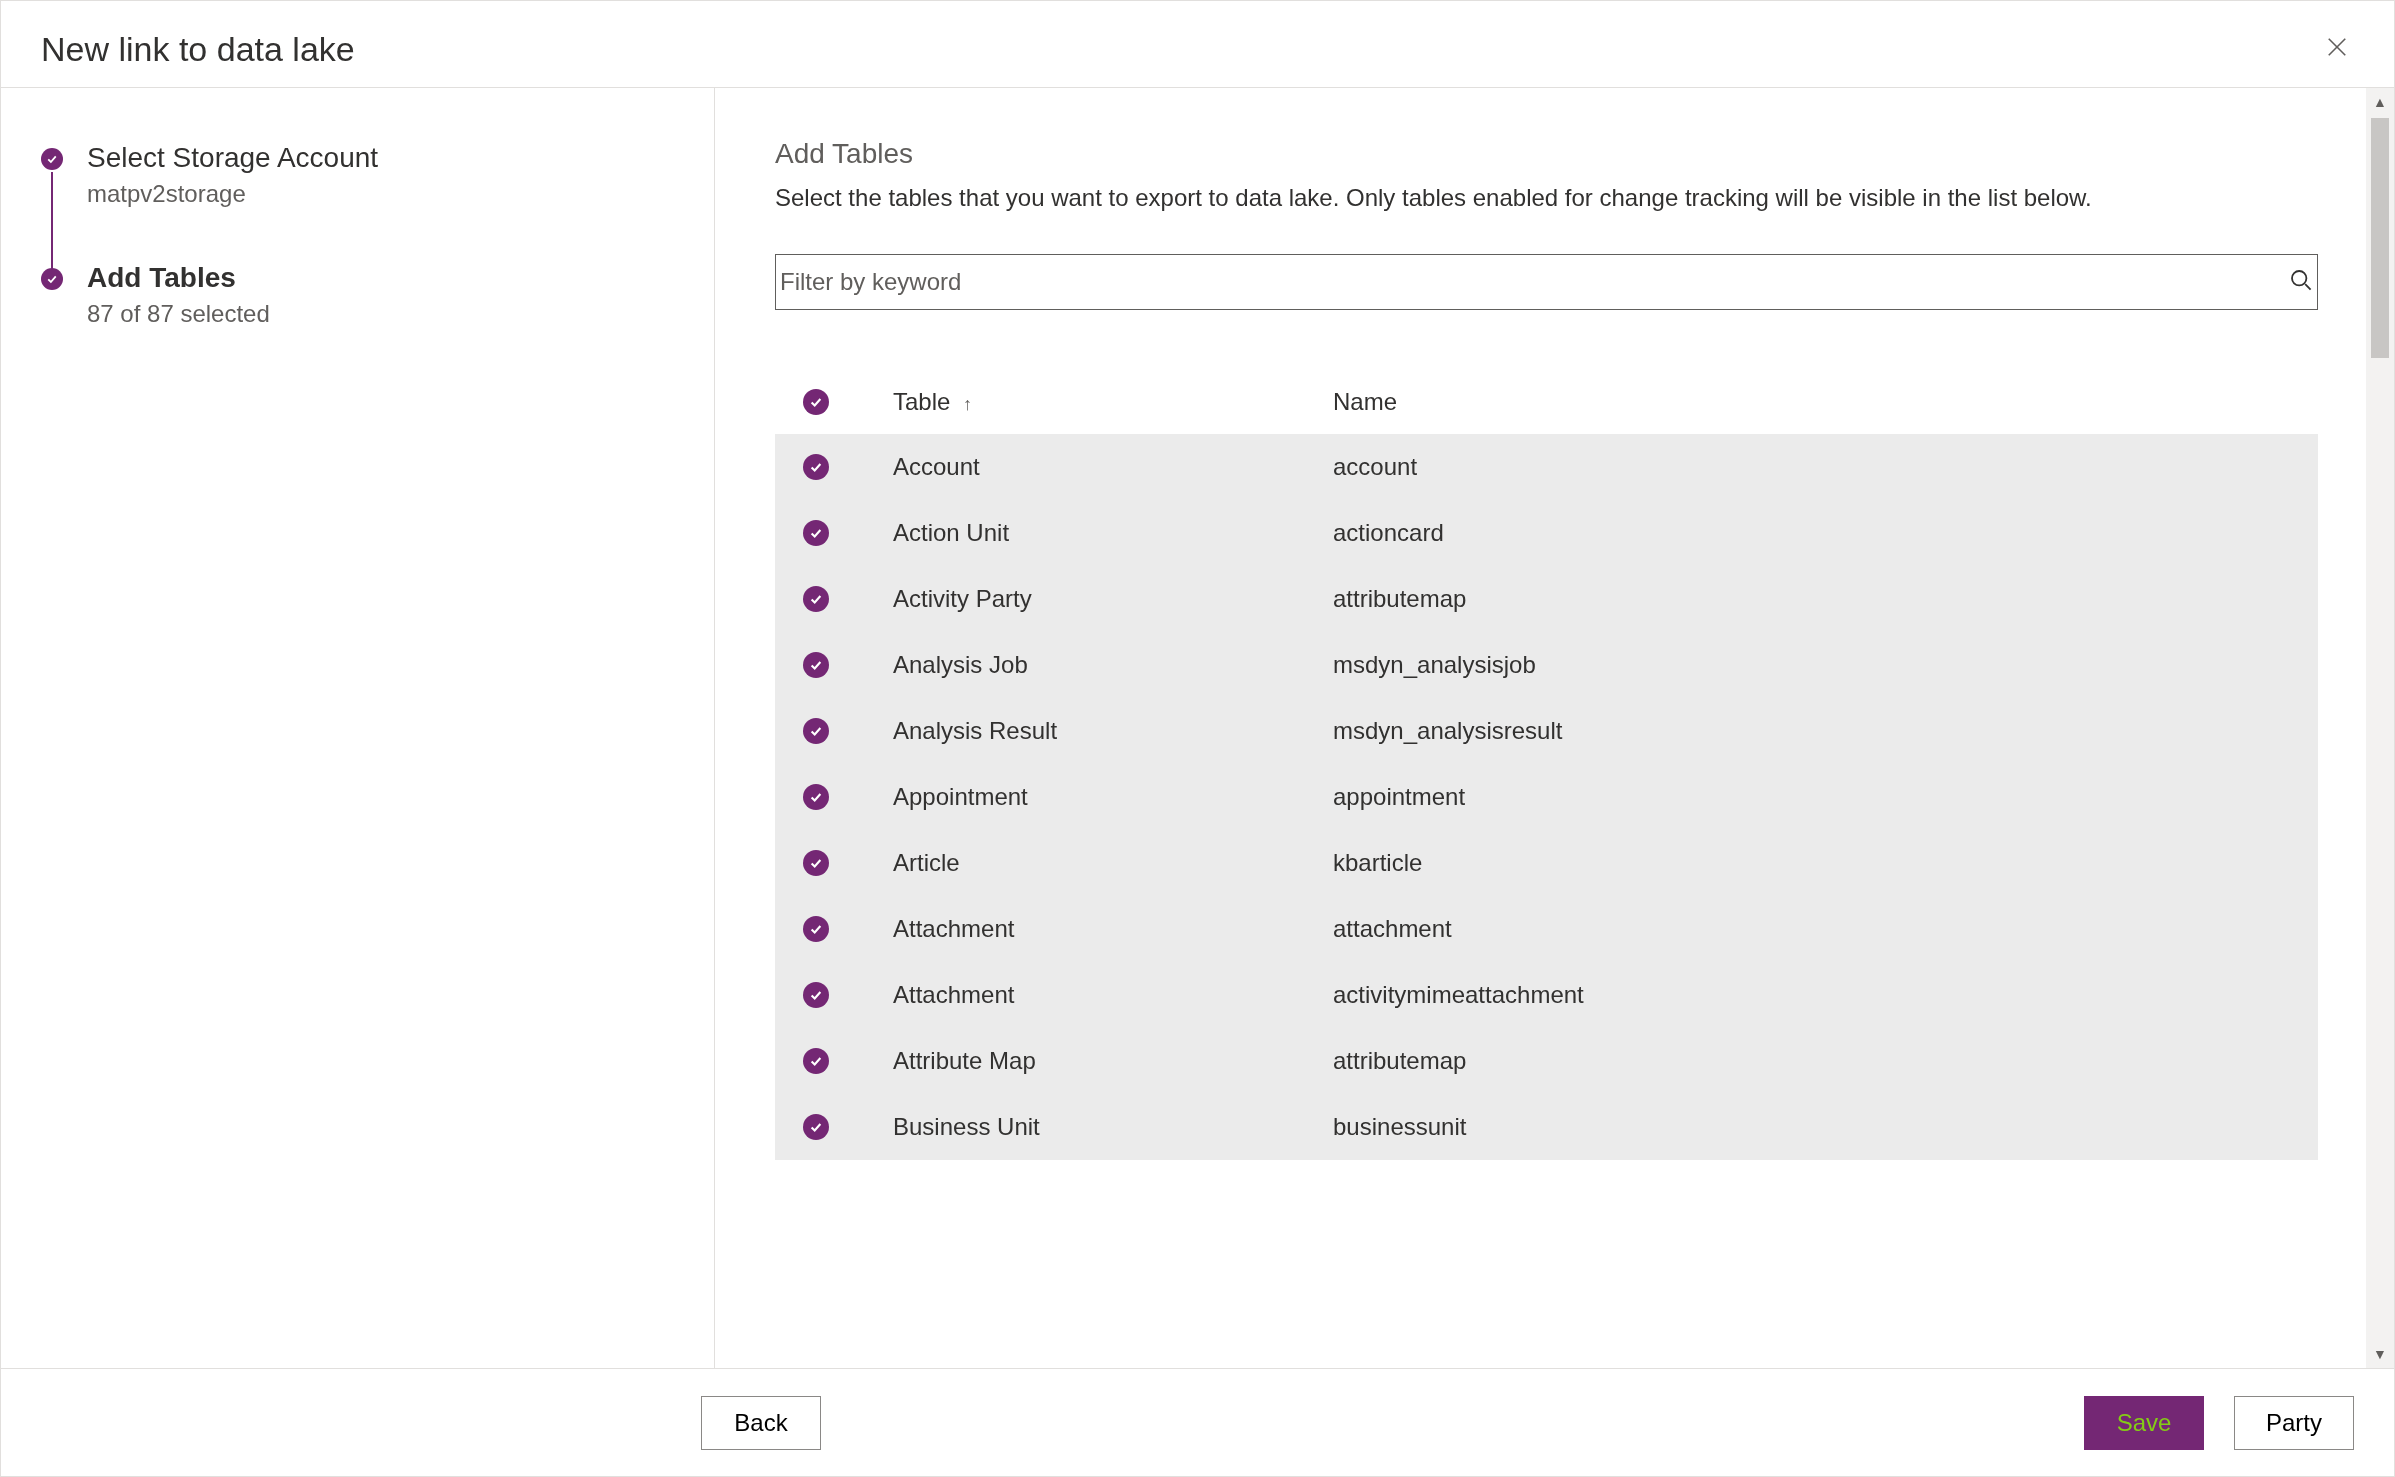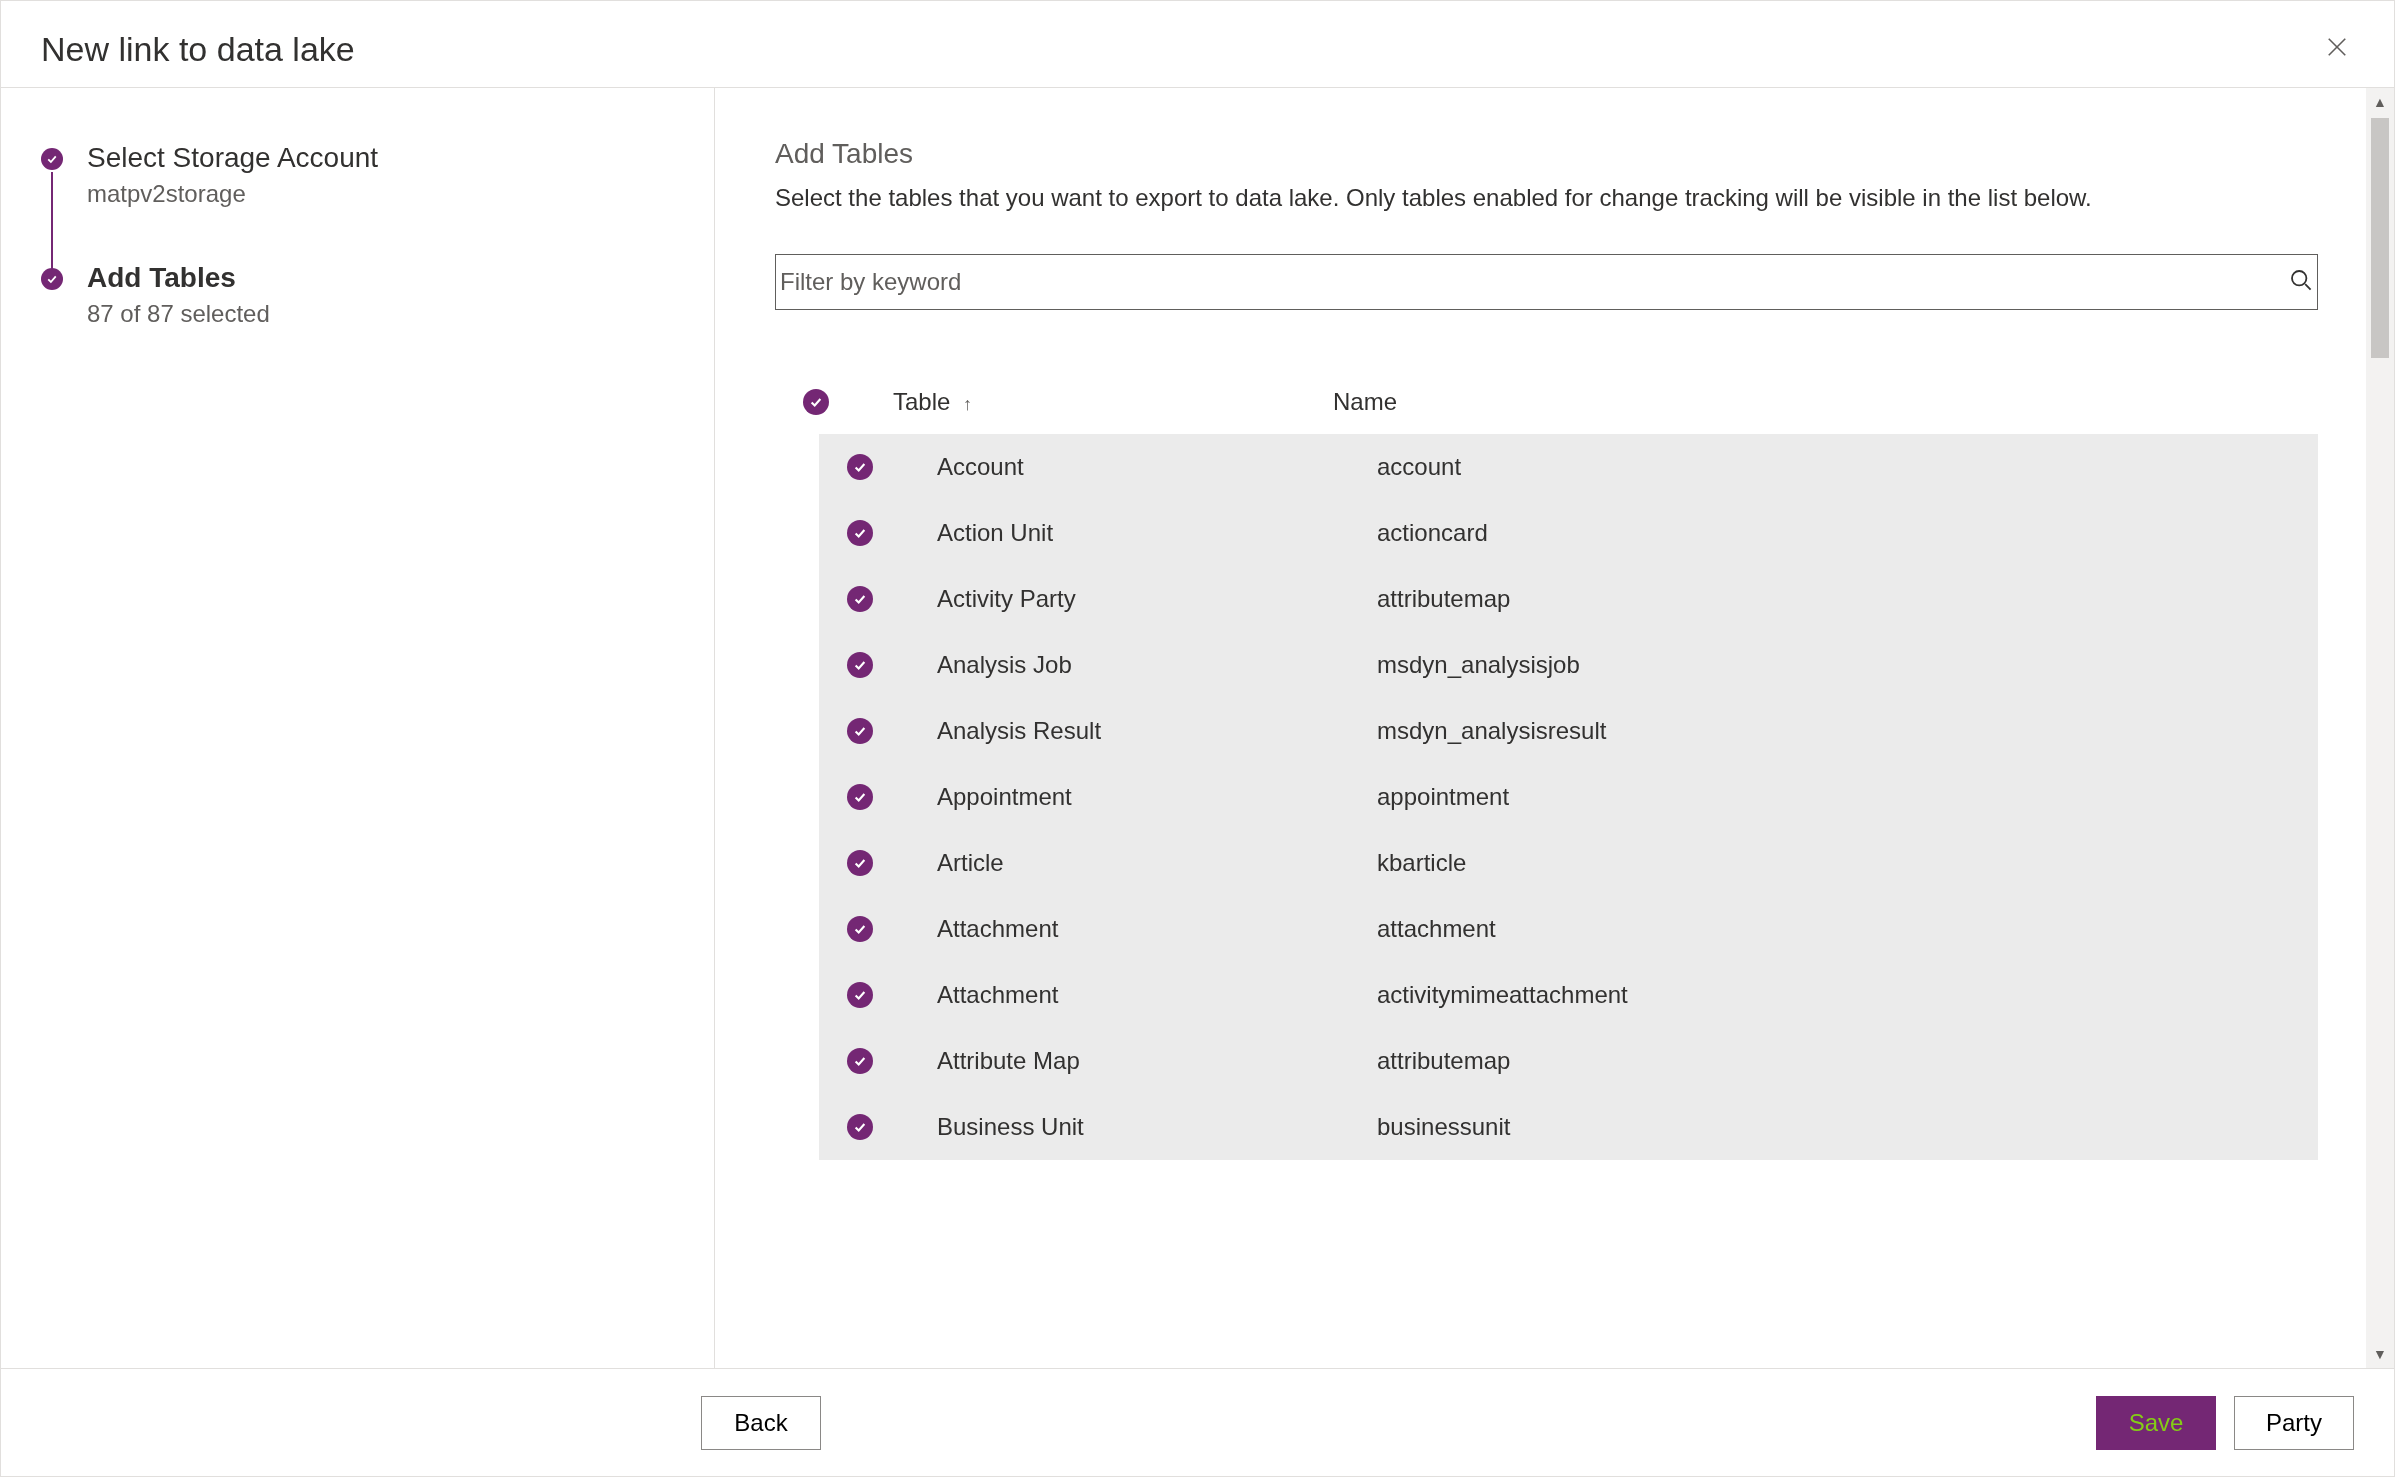--- a/index.html
+++ b/index.html
@@ -152,21 +152,21 @@
     grid-template-columns: 90px 440px 1fr;
     align-items: center;
     padding: 0 28px;
   }
   .tbl-head {
     height: 64px;
     font-size: 24px;
     color: #323130;
   }
   .tbl-head .sort-arrow { font-size: 18px; margin-left: 6px; color:#605e5c;}
-  .tbl-body { background: #ebebeb; margin-left: 44px; }
+  .tbl-body { background: #ebebeb; }
   .tbl-row {
     height: 66px;
     font-size: 24px;
     color: #323130;
   }
   .chk {
     width: 26px;
     height: 26px;
     border-radius: 50%;
     background: #742774;
@@ -204,21 +204,21 @@
     margin-top: 2px;
   }
 
   
   .footer {
     height: 108px;
     border-top: 1px solid #e1dfdd;
     display: flex;
     align-items: center;
     padding: 0 40px 0 700px;
-    gap: 18px;
+    gap: 30px;
   }
   .footer .spacer { flex: 1; }
   .btn {
     height: 54px;
     padding: 0 30px;
     font-size: 24px;
     border: 1px solid #8a8886;
     background: #fff;
     cursor: pointer;
     display: inline-flex;

